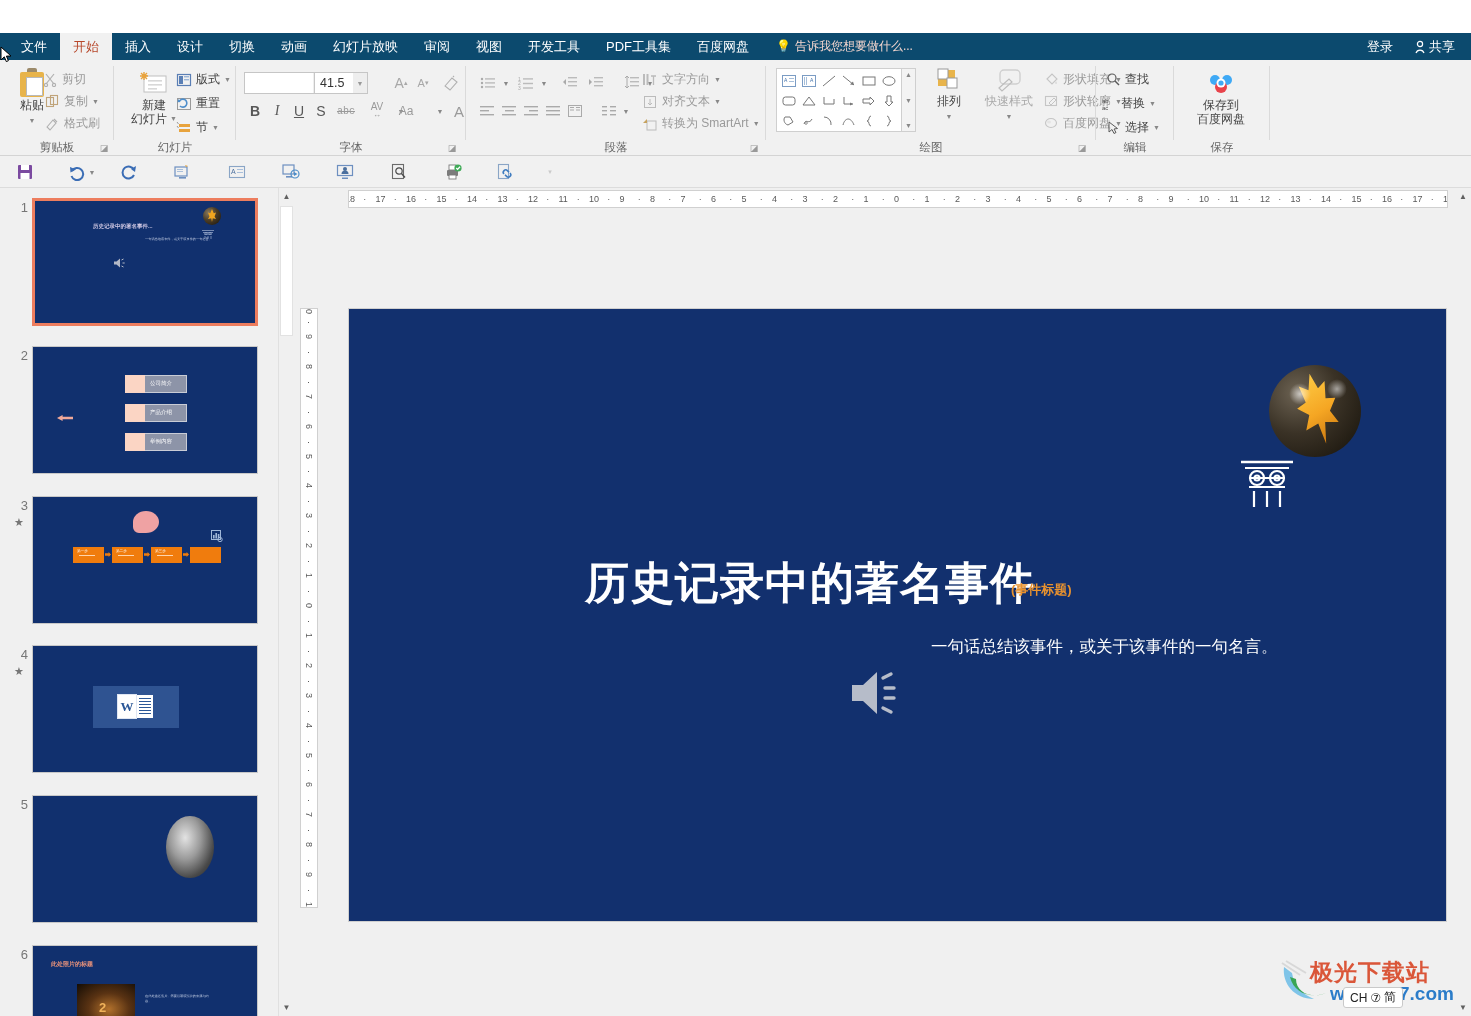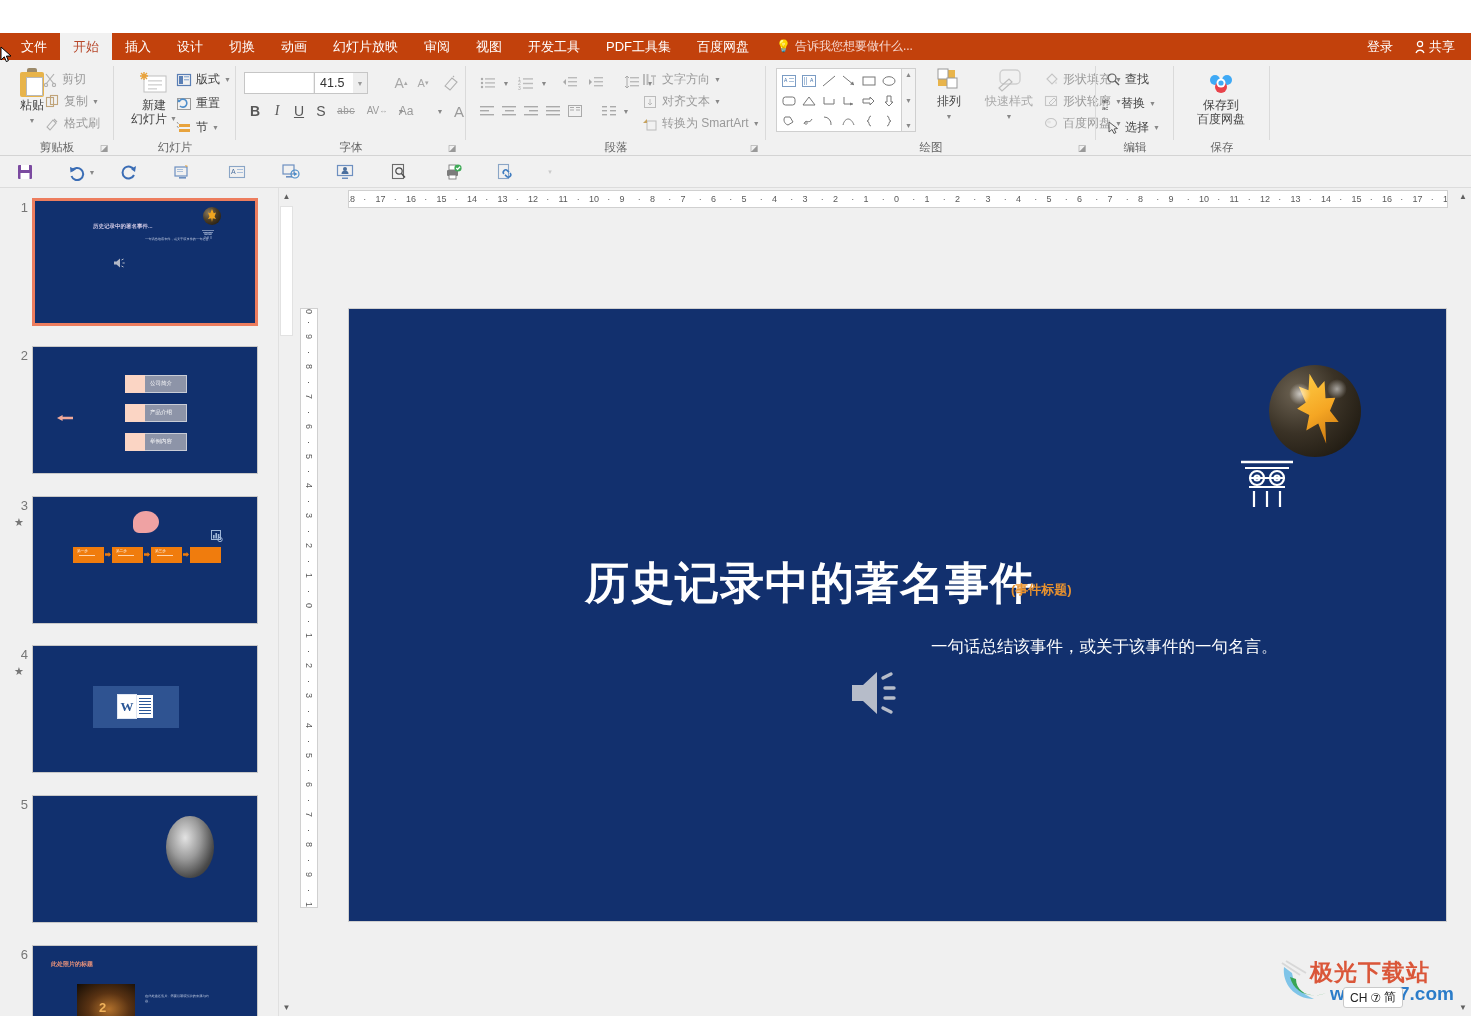--- a/index.html
+++ b/index.html
@@ -25,21 +25,21 @@
   .win-btns { position: absolute; right: 4px; top: 0; height: 33px; display: flex; align-items: center; }
   .win-btn {
     width: 46px; height: 33px; display: flex; align-items: center; justify-content: center;
     color: #fff; font-size: 13px;
   }
   .ribbon-display-icon { width: 40px; }
 
   
   .tabstrip {
     position: absolute; top: 33px; left: 0; width: 1471px; height: 27px;
-    background: #c2410c;
+    background: #0c4a6e;
   }
   .tabs { position: absolute; left: 8px; top: 0; height: 27px; display: flex; }
   .tab {
     height: 27px; line-height: 27px; padding: 0 13px;
     font-size: 13px; color: #ffffff; white-space: nowrap; cursor: default;
   }
   .tab.active { background: #f1f1f1; color: #b7472a; }
   .tellme {
     position: absolute; left: 776px; top: 0; height: 27px; line-height: 27px;
     font-size: 12px; color: #f6d7cf; display: flex; align-items: center; gap: 4px;
@@ -390,21 +390,21 @@
         </div>
       <div class="fmt-btn" style="left:52px; top:40px; width:22px; height:22px;">
           <span style="font-size:14px;color:#585858;text-decoration:underline;">U</span>
         </div>
       <div class="fmt-btn" style="left:74px; top:40px; width:22px; height:22px;">
           <span style="font-size:14px;color:#585858;">S</span>
         </div>
       <div class="fmt-btn" style="left:96px; top:40px; width:28px; height:22px;">
           <span style="font-size:10px;color:#9a9a9a;text-decoration:line-through;font-family:Liberation Mono, monospace;">abc</span>
         </div>
-      <div class="fmt-btn" style="left:124px; top:40px; width:34px; height:22px; flex-direction:row; line-height:8px;">
+      <div class="fmt-btn" style="left:124px; top:40px; width:34px; height:22px; flex-direction:column; line-height:8px;">
         <span style="font-size:10px;color:#9a9a9a;">AV</span>
           <span style="font-size:8px;color:#9a9a9a;">↔</span>
       </div>
       <div class="fmt-btn" style="left:158px; top:40px; width:14px; height:22px;">
           <span class="caret">▼</span>
         </div>
       <div class="fmt-btn" style="left:157px; top:40px; width:26px; height:22px;">
           <span style="font-size:12px;color:#9a9a9a;">Aa</span>
         </div>
       <div class="fmt-btn" style="left:198px; top:40px; width:12px; height:22px;">

